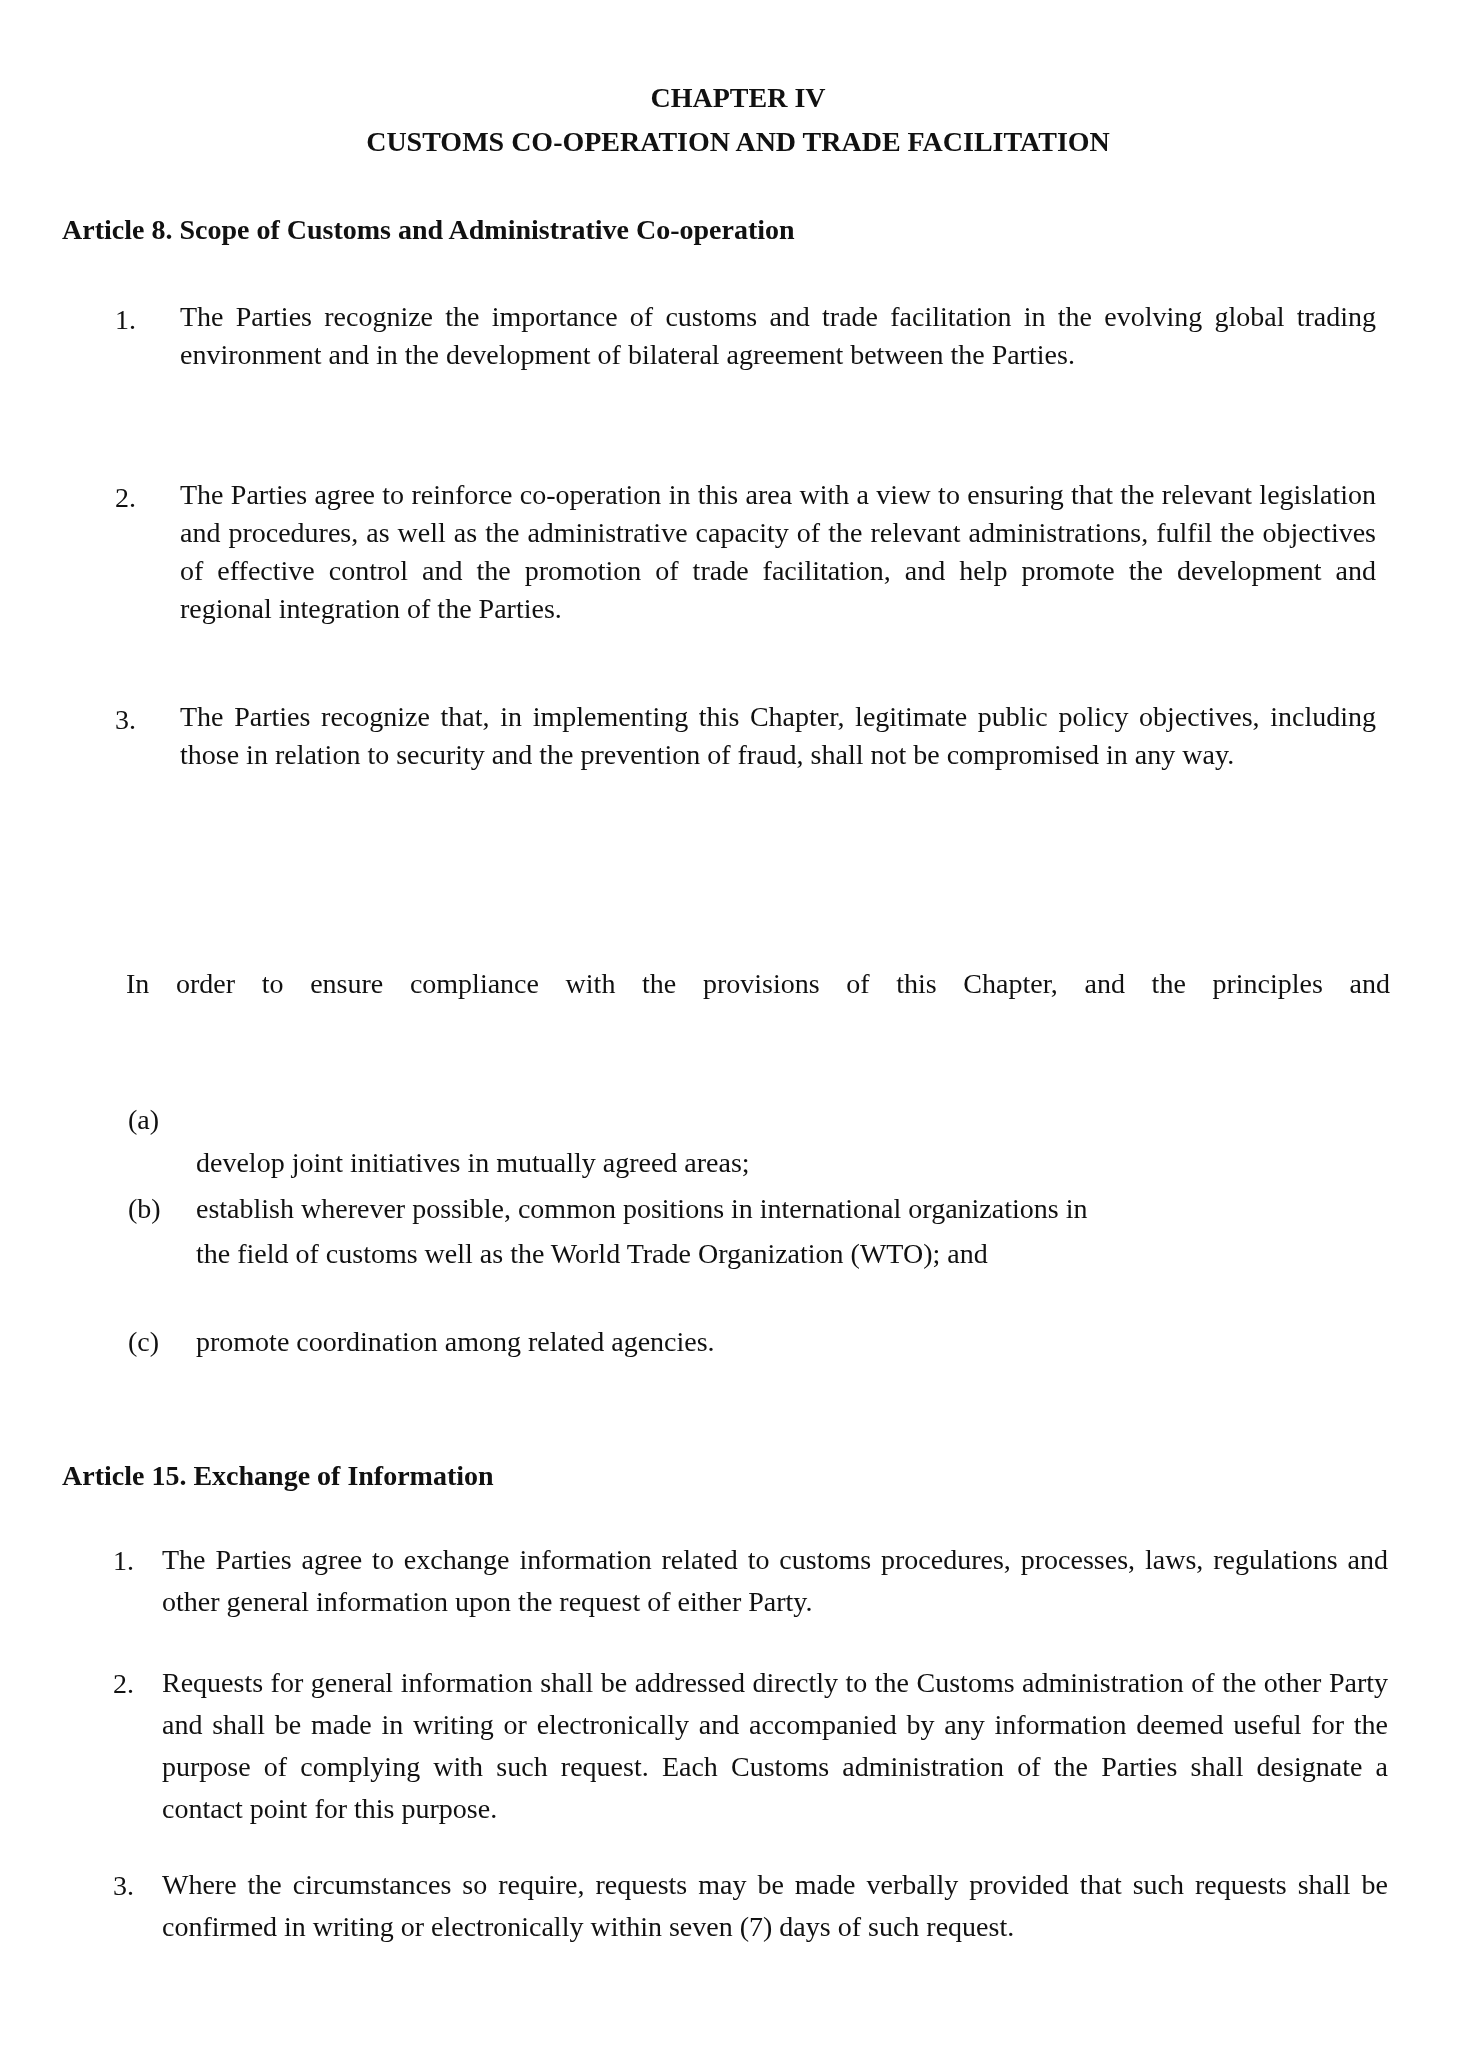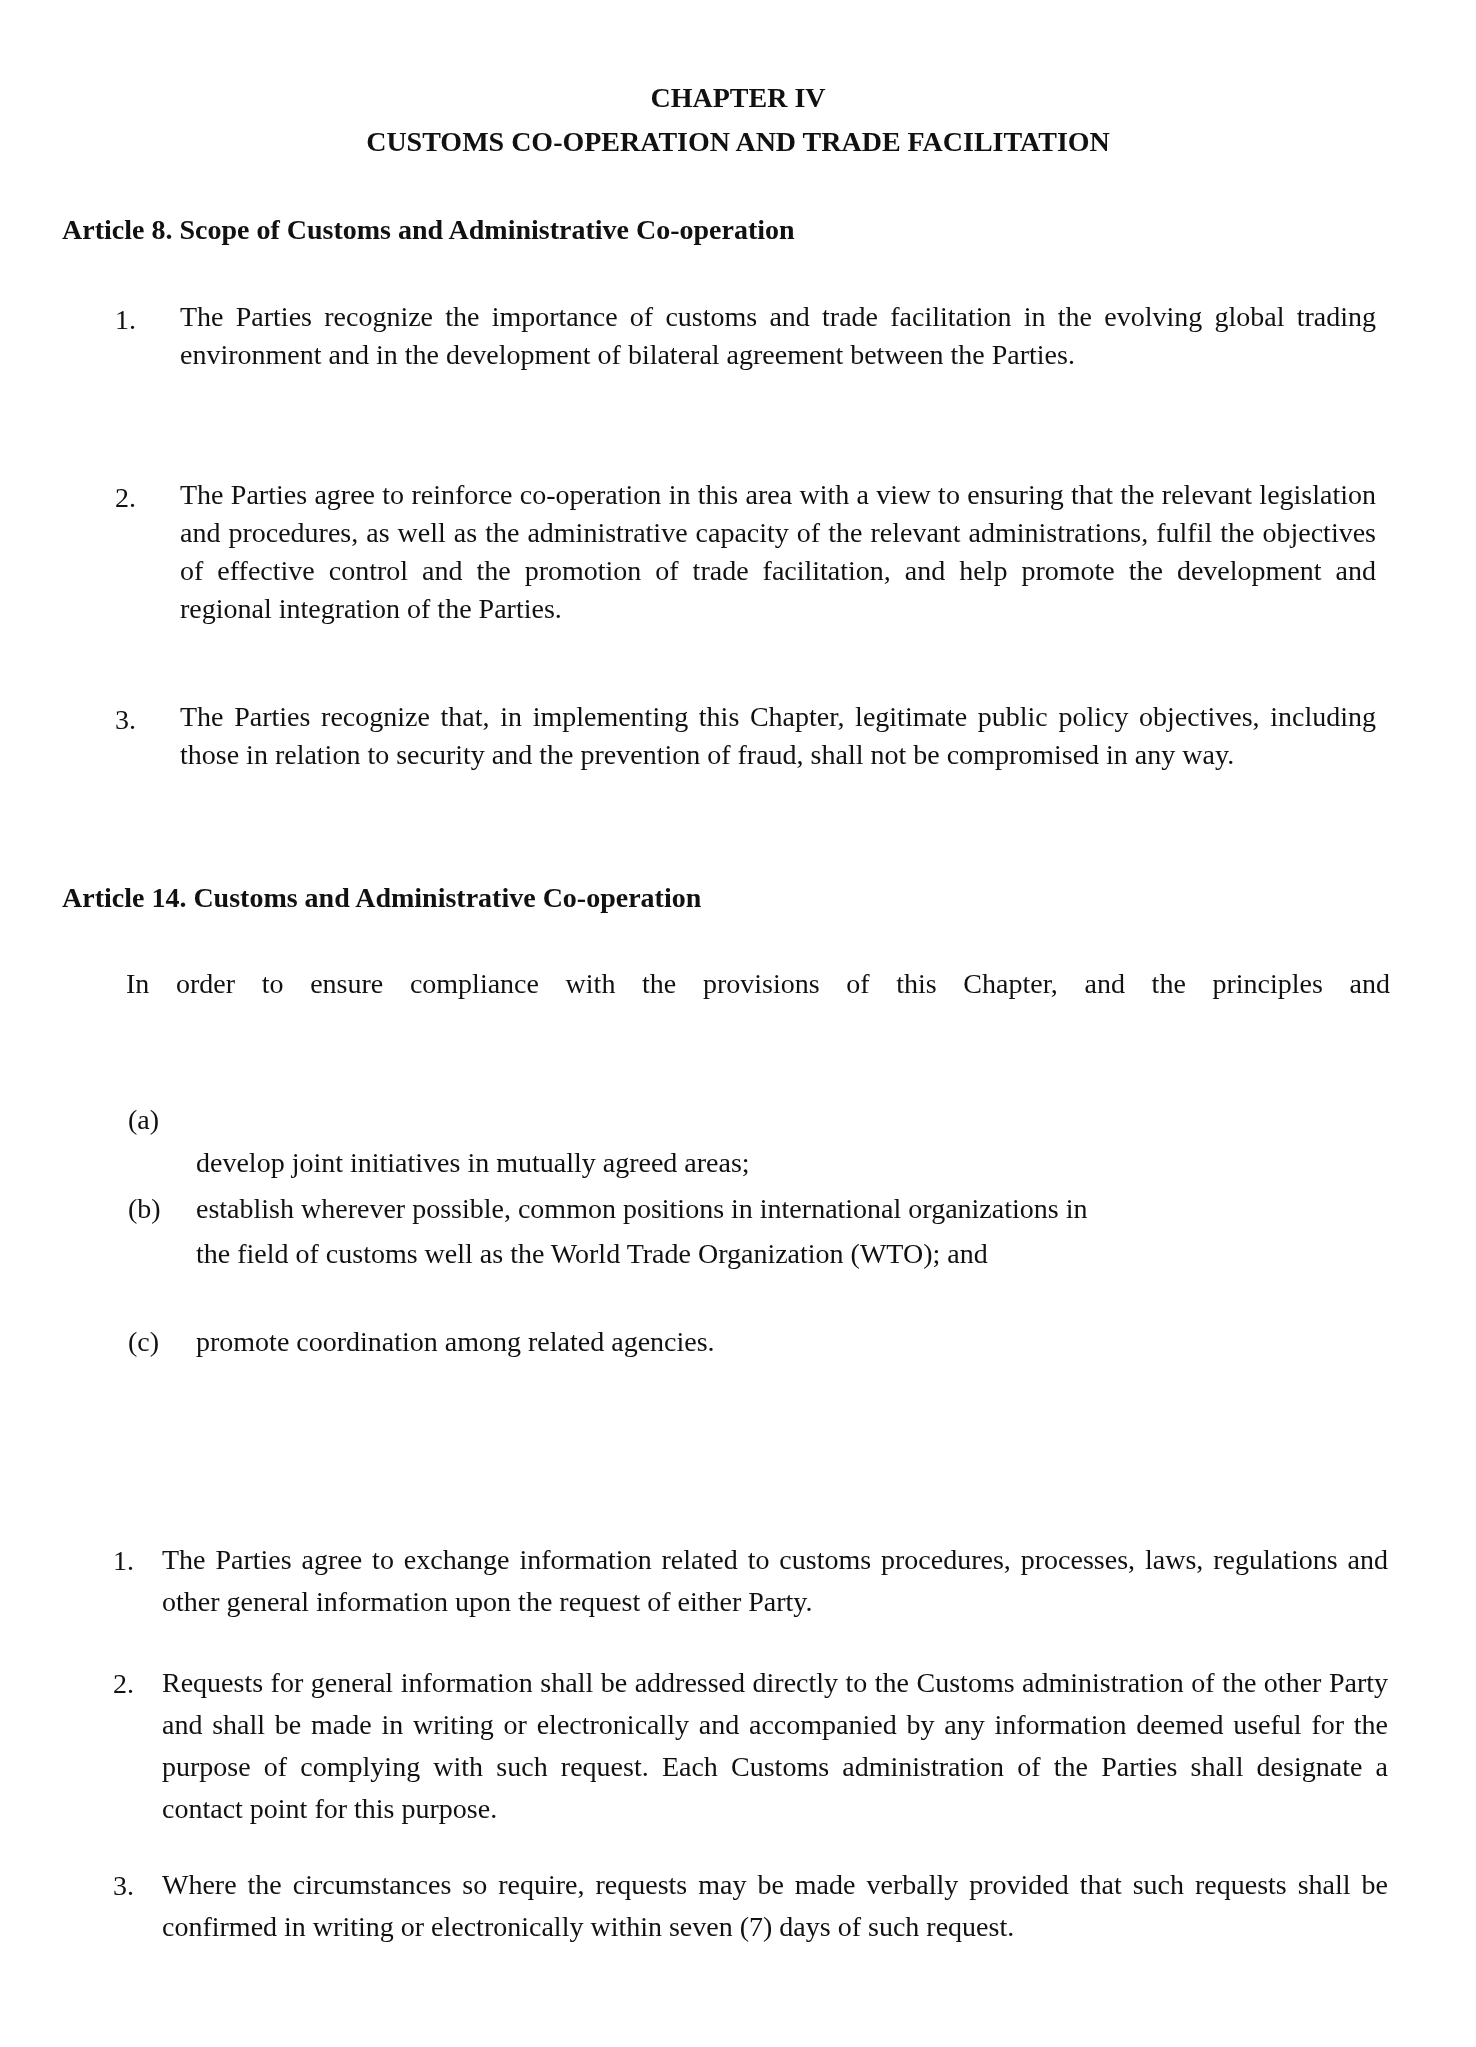--- a/index.html
+++ b/index.html
@@ -39,40 +39,40 @@
   <div>
     <div class="abs num" style="left:115px; top:476px;">2.</div>
     <div class="abs para" style="left:180px; top:476px; width:1196px;">The Parties agree to reinforce co-operation in this area with a view to ensuring that the relevant legislation and procedures, as well as the administrative capacity of the relevant administrations, fulfil the objectives of effective control and the promotion of trade facilitation, and help promote the development and regional integration of the Parties.</div>
   </div>
 
   <div>
     <div class="abs num" style="left:115px; top:698px;">3.</div>
     <div class="abs para" style="left:180px; top:698px; width:1196px;">The Parties recognize that, in implementing this Chapter, legitimate public policy objectives, including those in relation to security and the prevention of fraud, shall not be compromised in any way.</div>
   </div>
 
-  <div class="abs heading" style="top:881px;">Article 14. Customs and Administrative Co-operation</div>
 
   <div class="abs para" style="left:126px; top:965px; width:1264px; text-align-last: justify;">In order to ensure compliance with the provisions of this Chapter, and the principles and</div>
 
   <div>
     <div class="abs num" style="left:128px; top:1098px;">(a)</div>
     <div class="abs plain" style="left:196px; top:1098px;margin-top:43px;">develop joint initiatives in mutually agreed areas;</div>
   </div>
 
   <div>
     <div class="abs num" style="left:128px; top:1187px;">(b)</div>
     <div class="abs plain" style="left:196px; top:1187px;">establish wherever possible, common positions in international organizations in</div>
     <div class="abs plain" style="left:196px; top:1232px;">the field of customs well as the World Trade Organization (WTO); and</div>
   </div>
 
   <div>
     <div class="abs num" style="left:128px; top:1320px;">(c)</div>
     <div class="abs plain" style="left:196px; top:1320px;">promote coordination among related agencies.</div>
   </div>
 
+  <div class="abs heading" style="top:1459px;">Article 15. Exchange of Information</div>
 
   <div>
     <div class="abs num" style="left:113px; top:1539px;">1.</div>
     <div class="abs para" style="left:162px; top:1539px; width:1226px; line-height:42px;">The Parties agree to exchange information related to customs procedures, processes, laws, regulations and other general information upon the request of either Party.</div>
   </div>
 
   <div>
     <div class="abs num" style="left:113px; top:1662px;">2.</div>
     <div class="abs para" style="left:162px; top:1662px; width:1226px; line-height:42px;">Requests for general information shall be addressed directly to the Customs administration of the other Party and shall be made in writing or electronically and accompanied by any information deemed useful for the purpose of complying with such request. Each Customs administration of the Parties shall designate a contact point for this purpose.</div>
   </div>

